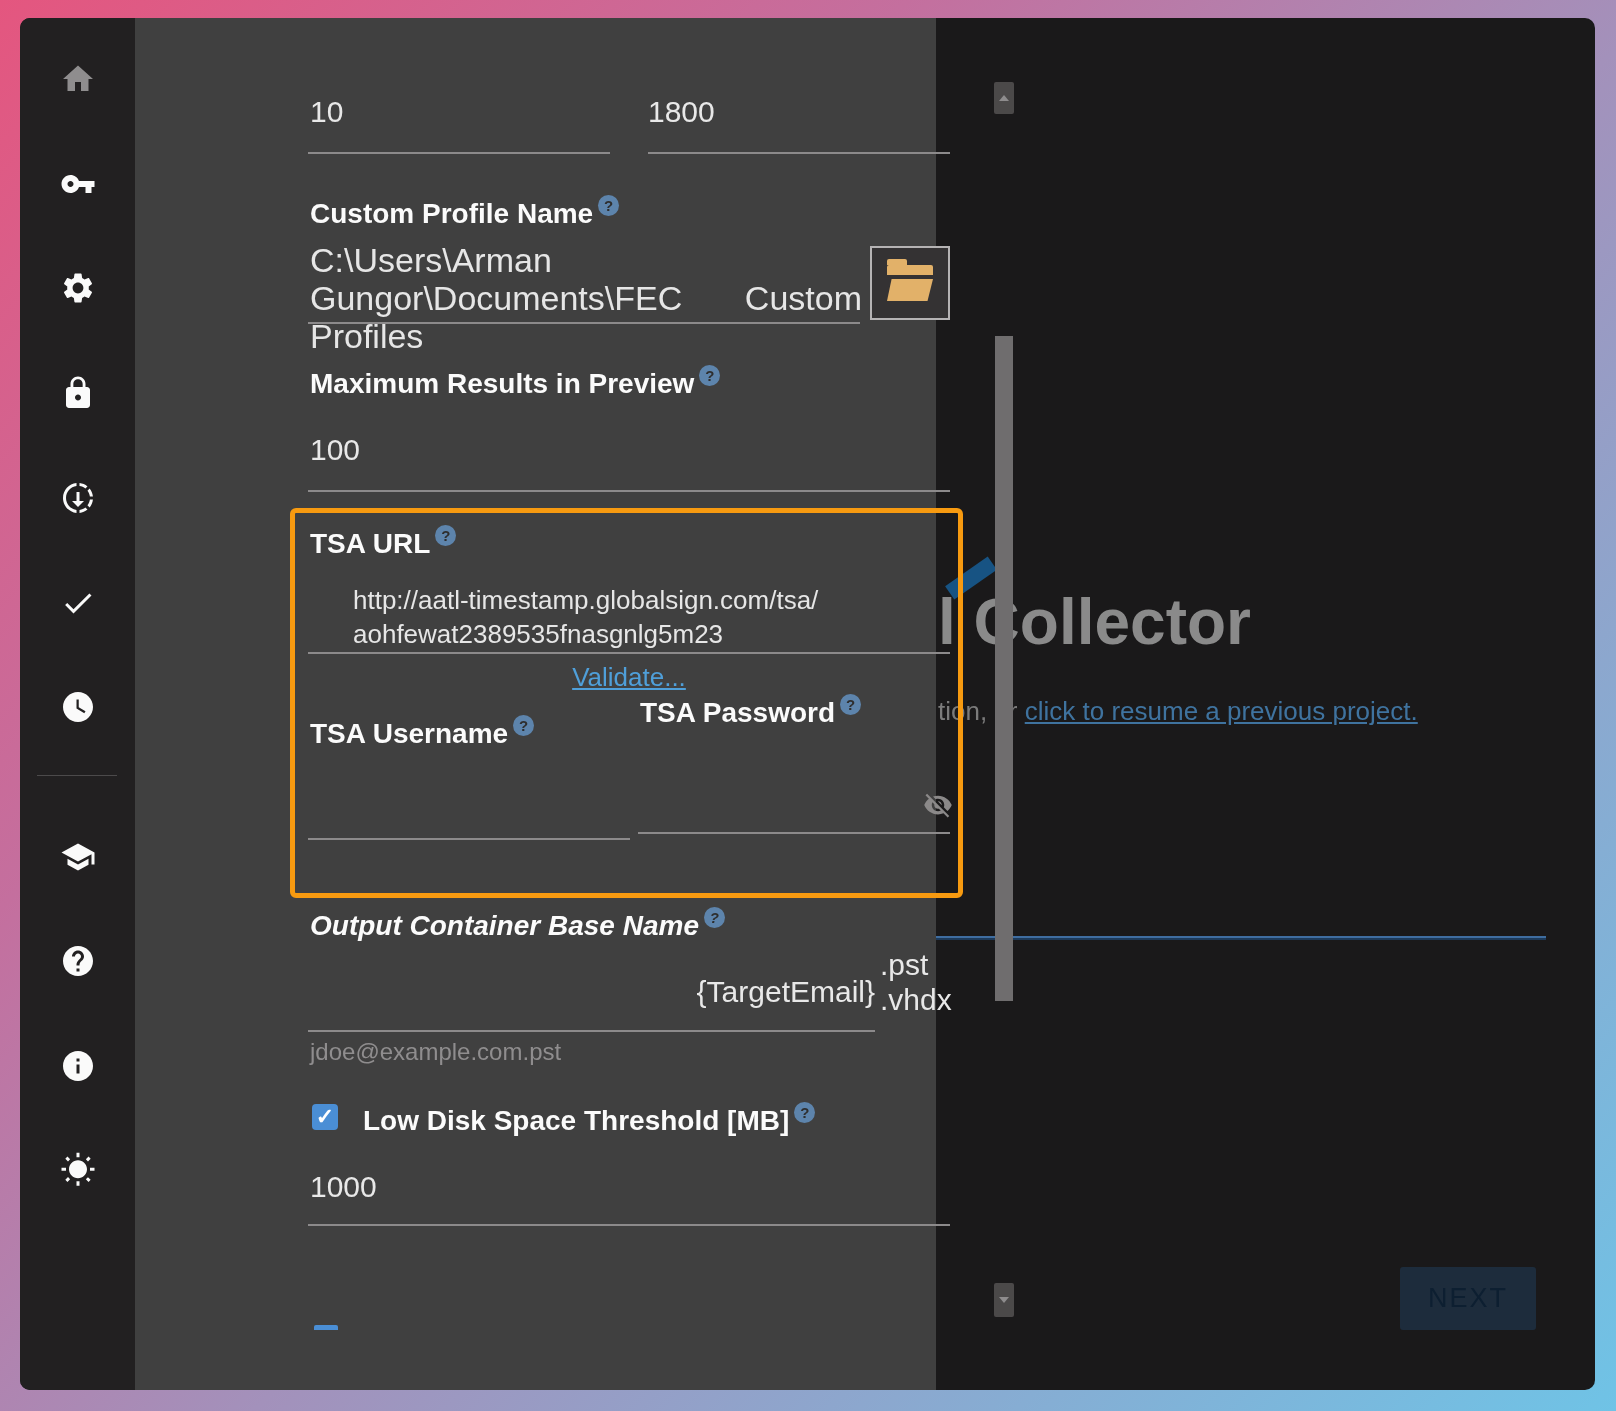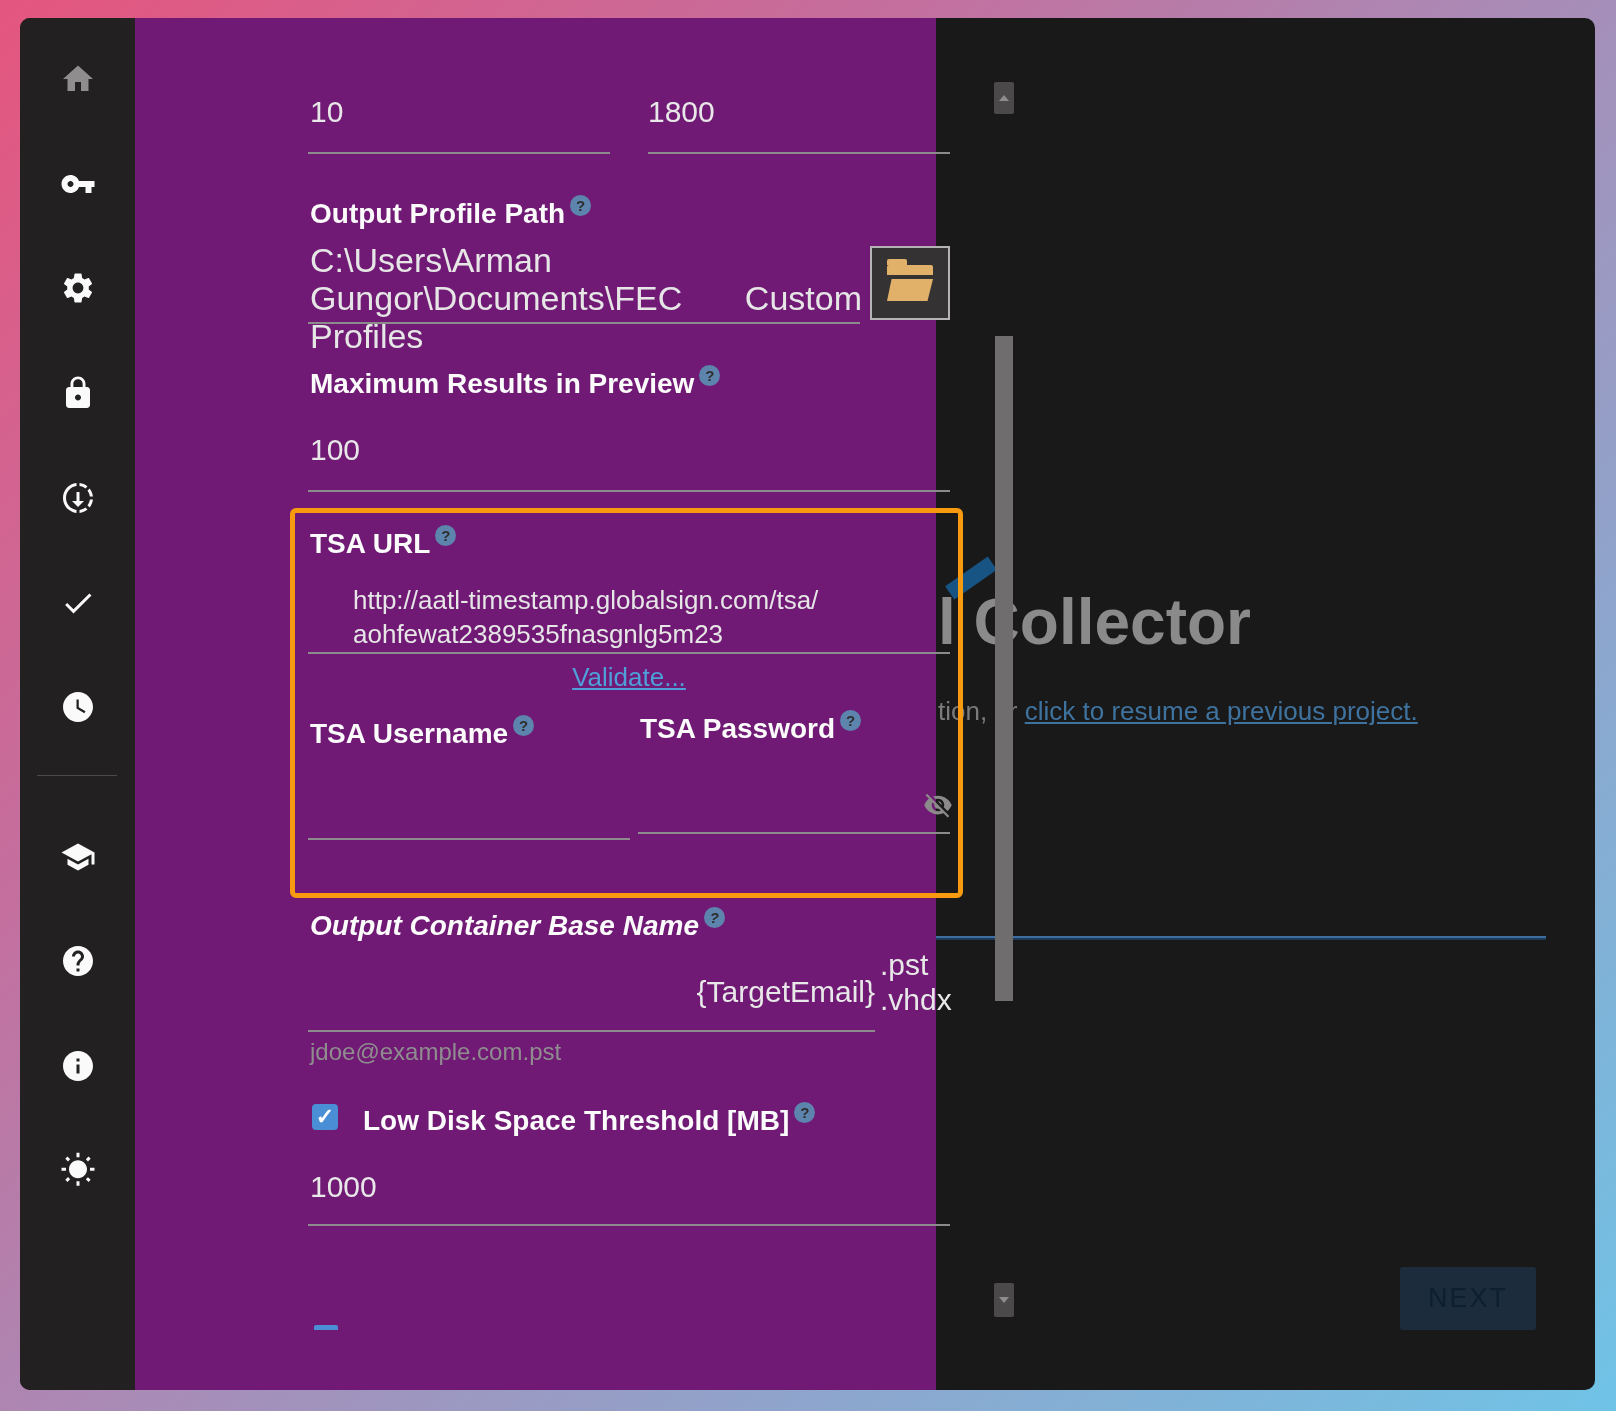--- a/index.html
+++ b/index.html
@@ -13,21 +13,21 @@
          background:#1a191a; border-radius:10px; overflow:hidden; }
 
   
   #sidebar { position:absolute; left:0; top:0; width:115px; height:100%; background:#222021; }
   .side-ic { position:absolute; left:39px; width:38px; height:38px; display:flex;
              align-items:center; justify-content:center; }
   .side-ic svg { width:36px; height:36px; }
   #side-divider { position:absolute; left:17px; top:757px; width:80px; height:1px; background:#4c4a4b; }
 
   
-  #panel { position:absolute; left:115px; top:0; width:801px; height:100%; background:#701a75; }
+  #panel { position:absolute; left:115px; top:0; width:801px; height:100%; background:#404040; }
 
   .val   { position:absolute; color:#e8e8e8; font-size:30px; }
   .label-row { position:absolute; white-space:nowrap; }
   .label { color:#fbfbfb; font-size:28px; font-weight:700; }
   .help  { display:inline-block; width:21px; height:21px; border-radius:50%;
            background:#5d84ac; color:#2e2e2e; font-size:15px; font-weight:700;
            text-align:center; line-height:21px; margin-left:5px;
            transform:translateY(-12px); }
   .uline { position:absolute; height:2px; background:#8c8a8b; }
   .hint  { position:absolute; color:#8f8d8e; font-size:24px; }
@@ -61,21 +61,21 @@
              border:5px solid #f79a10; border-radius:6px; }
 
   #tsa-url-label { left:175px; top:510px; }
   #tsa-url-value { position:absolute; left:175px; top:565px; width:560px; color:#e6e6e6;
                    font-size:26px; line-height:34px;margin-left:43px; }
   #ul-url   { left:173px; top:634px; width:642px; }
   #validate { position:absolute; left:173px; top:644px; width:642px; text-align:center; }
   #validate a { color:#4f9fd9; font-size:26px; text-decoration:underline; cursor:pointer; }
 
   #tsa-user-label { left:175px; top:700px; }
-  #tsa-pass-label { left:505px; top:695px; }
+  #tsa-pass-label { left:505px; top:679px; }
   #eye-ic { position:absolute; left:788px; top:772px; width:30px; height:30px; cursor:pointer; }
   #ul-user { left:173px; top:820px; width:322px; }
   #ul-pass { left:503px; top:814px; width:312px; }
   #optional { position:absolute; left:173px; top:832px; width:642px; text-align:center;
               color:#d8d8d8; font-size:24px; }
 
   #oc-label { left:175px; top:892px;font-style:italic; }
   #oc-value { left:173px; top:957px; width:567px; text-align:right; }
   #ext-pst  { left:745px; top:930px; }
   #ext-vhdx { left:745px; top:965px; }
@@ -199,21 +199,21 @@
     </div>
 
     <div id="panel">
 
       <div id="f10" class="val">10</div>
       <div id="f1800" class="val">1800</div>
       <div id="ul-10" class="uline"></div>
       <div id="ul-1800" class="uline"></div>
 
       <div id="cpp-label" class="label-row">
-        <span class="label">Output Profile Path</span><span class="help">?</span>
+        <span class="label">Custom Profile Name</span><span class="help">?</span>
       </div>
       <div id="cpp-value">C:\Users\Arman Gungor\Documents\FEC Custom Profiles</div>
       <div id="ul-cpp" class="uline"></div>
       <div id="folder-btn">
         <div class="folder">
           <div class="flap"></div>
             <div class="front"></div>
         </div>
       </div>
 

